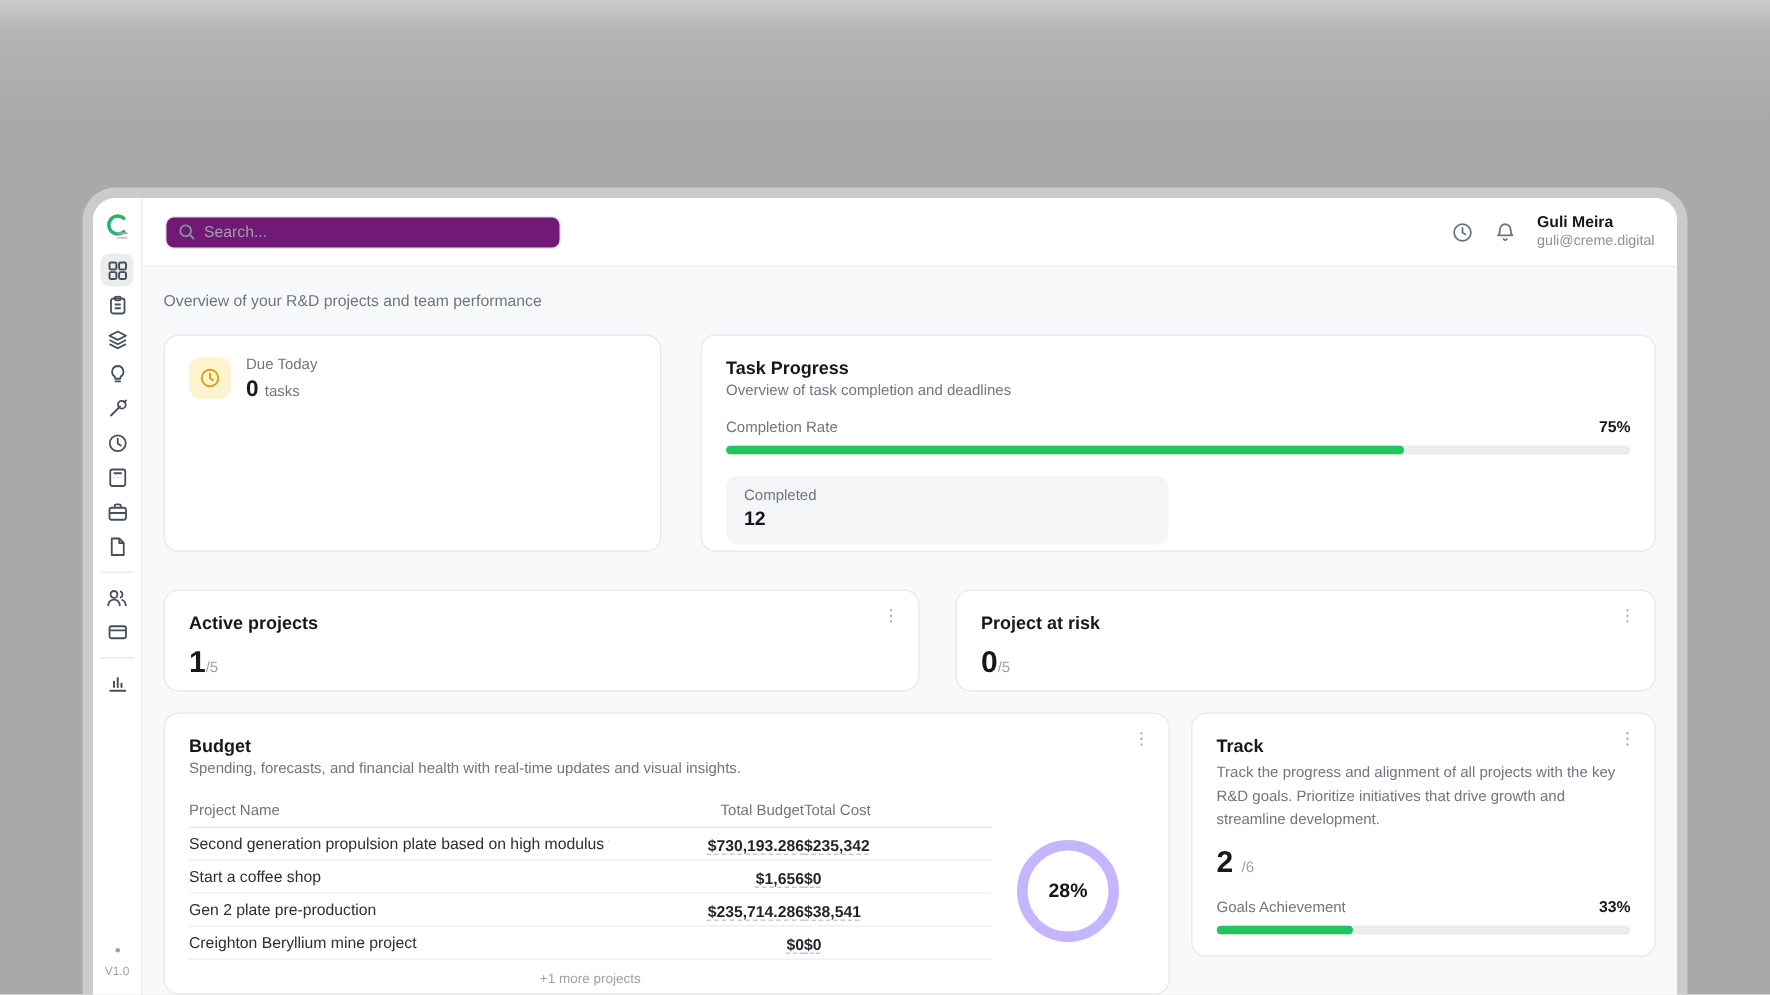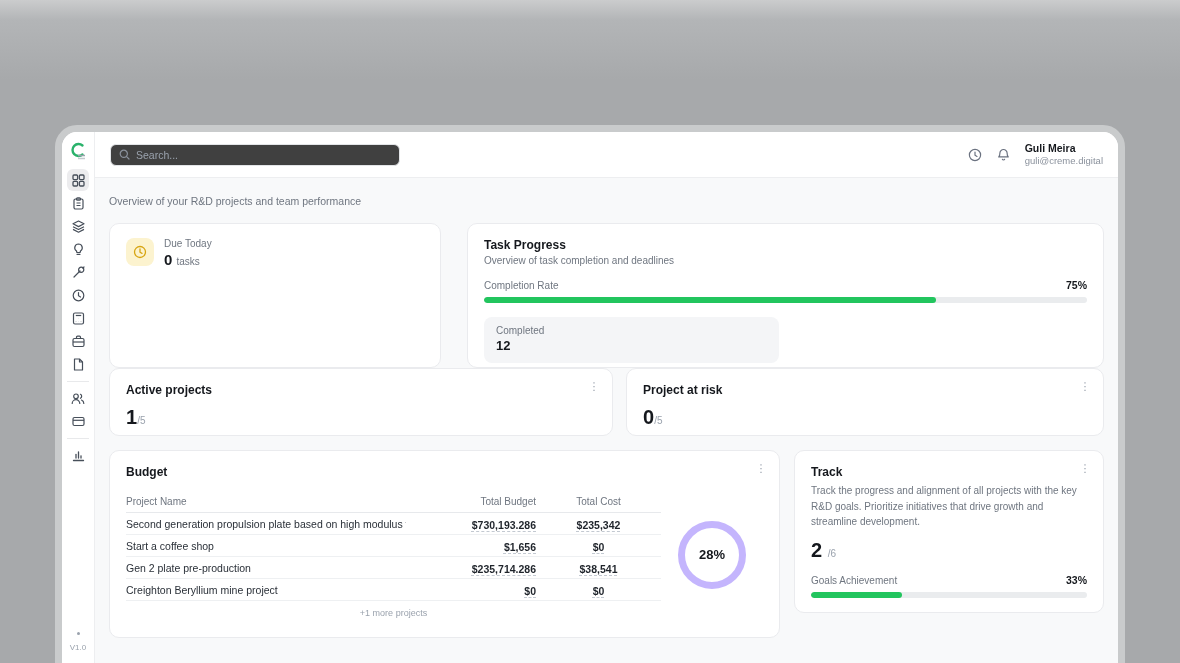--- a/index.html
+++ b/index.html
@@ -31,40 +31,40 @@
   .sb-bottom { position:absolute; top:500px; left:0; width:100%; text-align:center; }
   .sb-dot { width:3px; height:3px; border-radius:50%; background:#9aa2ad; margin:0 auto 8px; }
   .sb-version { font-size:8px; color:#9aa2ad; }
   
   .main { flex:1; display:flex; flex-direction:column; min-width:0; }
   .topbar {
     height:46px; background:#fff; border-bottom:1px solid #edeef0;
     display:flex; align-items:center; padding:0 15px; flex-shrink:0;
   }
   .search {
-    width:290px; height:22px; border:1px solid #e3e5e8; border-radius:6px;
-    display:flex; align-items:center; gap:6px; padding:0 8px; background:#404040;
+    width:264px; height:22px; border:1px solid #e3e5e8; border-radius:6px;
+    display:flex; align-items:center; gap:6px; padding:0 8px; background:#701a75;
   }
   .search-text { font-size:10.5px; color:#9aa2ad; }
   .topbar-right { margin-left:auto; display:flex; align-items:center; gap:15px; }
   .tb-icon { display:flex; cursor:pointer; }
   .user { line-height:1.25; }
   .user-name { font-size:10.5px; font-weight:bold; color:#15181d; }
   .user-email { font-size:9.5px; color:#8a919c; }
   
   .content { flex:1; background:#f8f9fa; padding:14px; overflow:hidden; }
   .page-title { font-size:15px; font-weight:bold; color:#15181d; }
   .page-subtitle { font-size:10.5px; color:#6f7680; margin-top:3px; }
   .card {
     background:#fff; border:1px solid #eaebee; border-radius:10px;
     padding:14px 16px; position:relative;
   }
   .row1 { display:grid; grid-template-columns:332px 1fr; gap:26px; margin-top:16px; }
   .row1 .card { height:145px; }
-  .row2 { display:grid; grid-template-columns:504px 1fr; gap:13px; margin-top:0; }
+  .row2 { display:grid; grid-template-columns:504px 1fr; gap:24px; margin-top:25px; }
   .row2 .card { height:68px; }
   .row3 { display:grid; grid-template-columns:671px 1fr; gap:14px; margin-top:14px; align-items:start; }
   .card-title { font-size:12px; font-weight:bold; color:#15181d; }
   .card-subtitle { font-size:10px; color:#6f7680; margin-top:3px; }
   .kebab {
     position:absolute; top:12px; right:12px; color:#9aa2ad; font-size:11px;
     line-height:1; cursor:pointer; letter-spacing:0; width:12px; text-align:center;
   }
   
   .due-card { display:flex; gap:10px; align-items:flex-start; }
@@ -91,21 +91,21 @@
   .stat-total { font-size:10px; font-weight:normal; color:#9aa2ad; }
   
   .budget-card { height:188px; }
   .budget-body { display:flex; margin-top:12px; }
   .budget-table { flex:1; min-width:0; }
   .t-row { display:flex; align-items:center; height:22px; border-bottom:1px solid #eef0f2; }
   .t-row.head { border-bottom:1px solid #e7e9ec; }
   .t-name { flex:1; font-size:10.5px; color:#2a3038; white-space:nowrap; overflow:hidden; }
   .t-head { font-size:10px; color:#6f7680; }
   .t-budget { width:130px; text-align:right; }
-  .t-cost { width:125px; text-align:center; }
+  .t-cost { width:125px; text-align:left; }
   .t-amount {
     font-size:10.5px; font-weight:bold; color:#1f242b; cursor:pointer;
     text-decoration:underline dashed #c3c9d1 1px; text-underline-offset:2px;margin-top:24px;
   }
   .t-more { text-align:center; font-size:9px; color:#9aa2ad; padding-top:7px; }
   .donut-wrap { width:102px; display:flex; align-items:center; justify-content:center; align-self:center; }
   .donut {
     width:68px; height:68px; border-radius:50%; border:7px solid #c4b5fd;
     display:flex; align-items:center; justify-content:center;
   }
@@ -305,20 +305,21 @@
           <div class="card-title">Project at risk</div>
           <div class="kebab">⋮</div>
           <div class="stat-value"><span>0</span><span class="stat-total">/5</span></div>
         </div>
       </div>
 
       <div class="row3">
         <div class="card budget-card">
           <div class="card-title">Budget</div>
           <div class="kebab">⋮</div>
+          <div class="card-subtitle">Spending, forecasts, and financial health with real-time updates and visual insights.</div>
           <div class="budget-body">
             <div class="budget-table">
               <div class="t-row head">
                 <span class="t-name t-head">Project Name</span>
                 <span class="t-budget t-head">Total Budget</span>
                 <span class="t-cost t-head">Total Cost</span>
               </div>
               <div>
                   <div class="t-row">
                     <span class="t-name">Second generation propulsion plate based on high modulus fiber and...</span>

